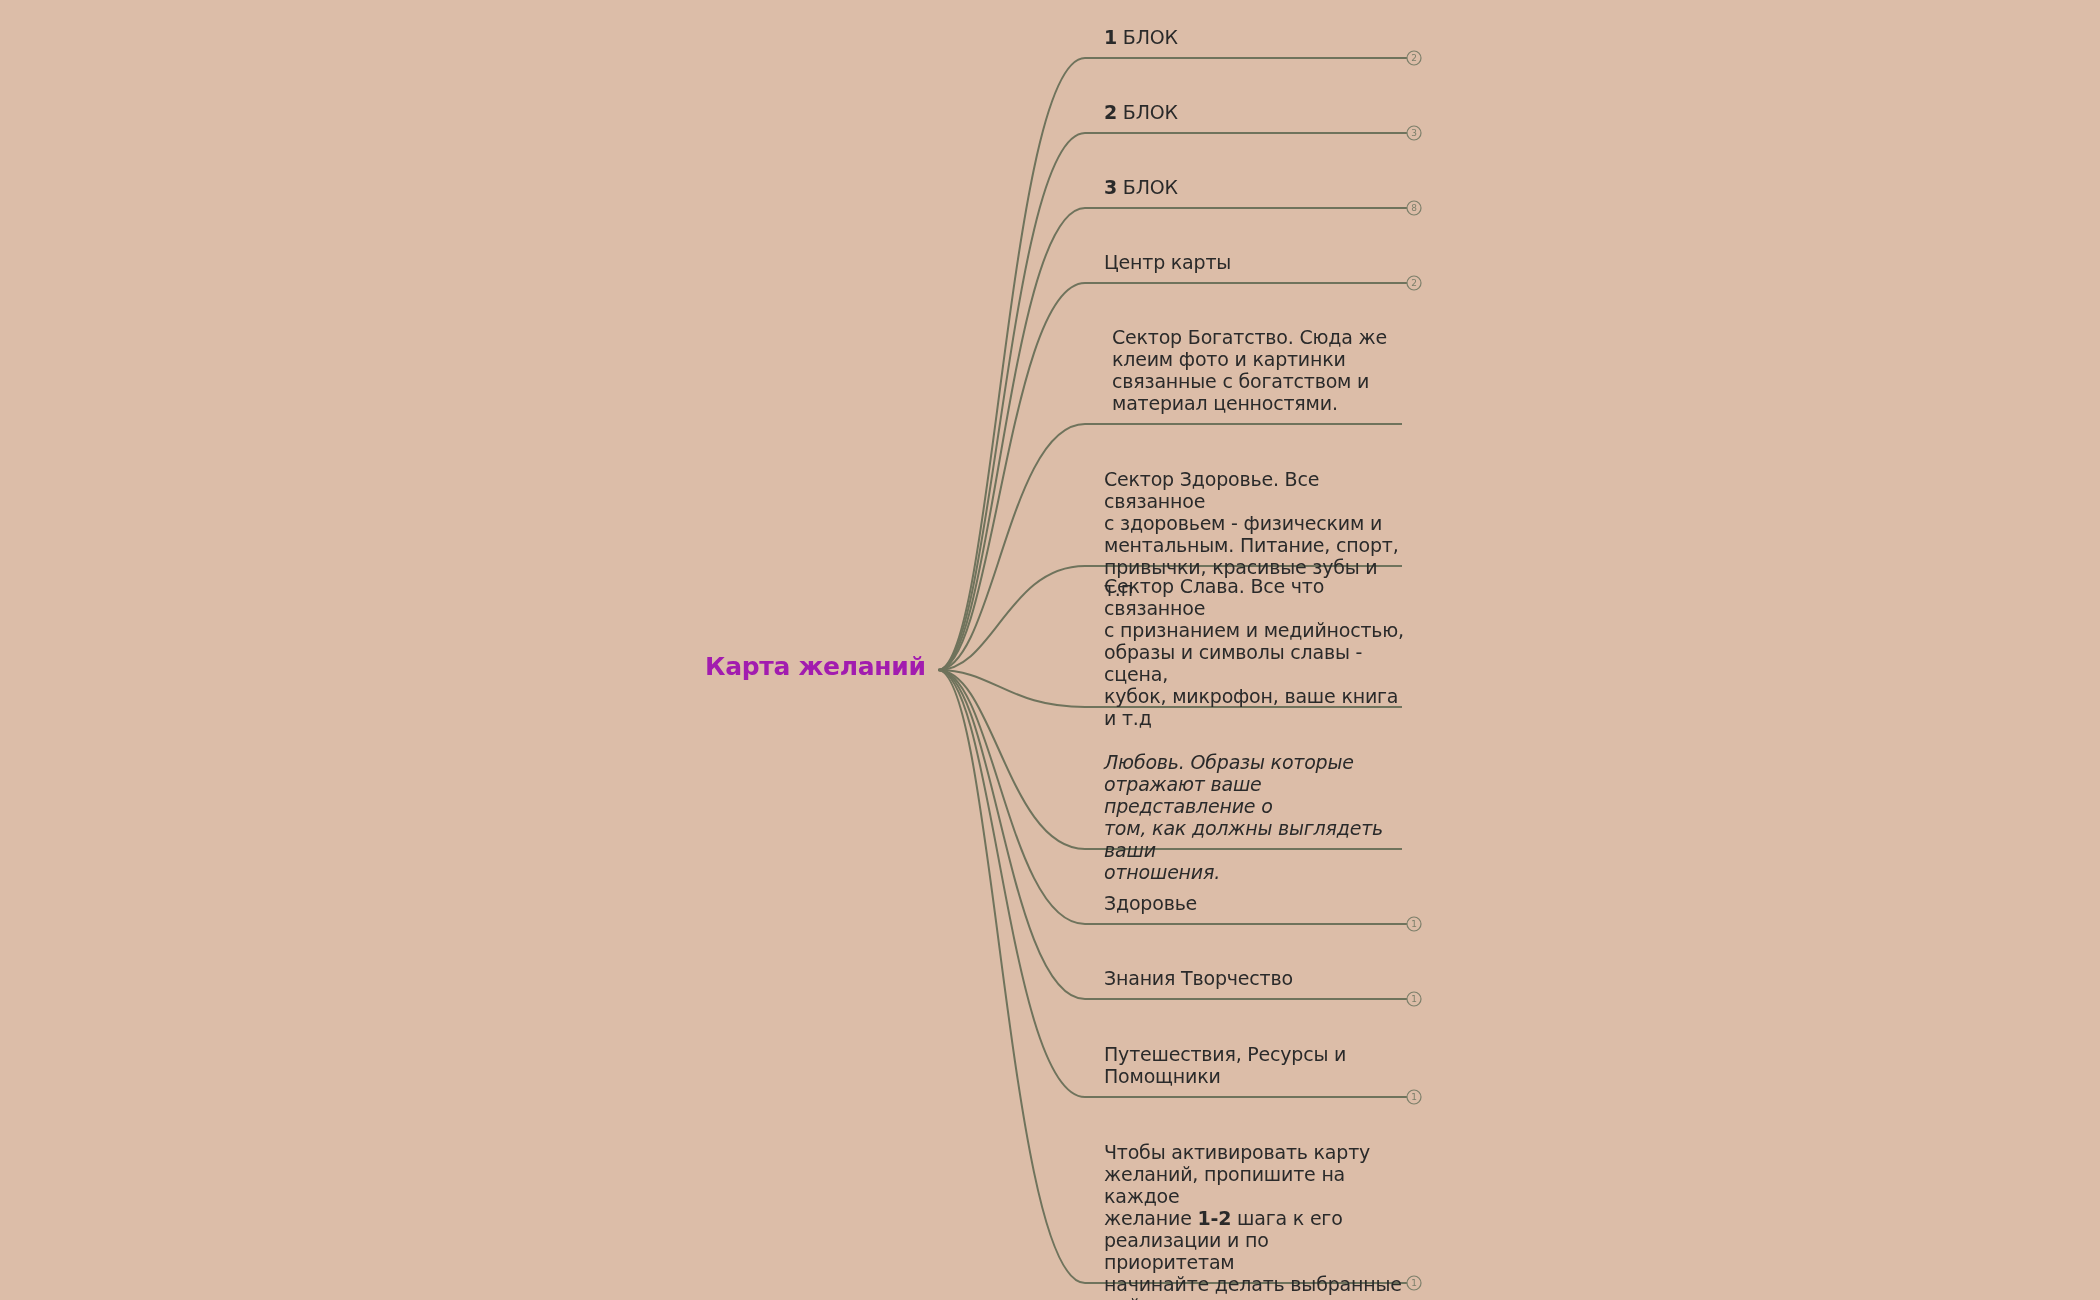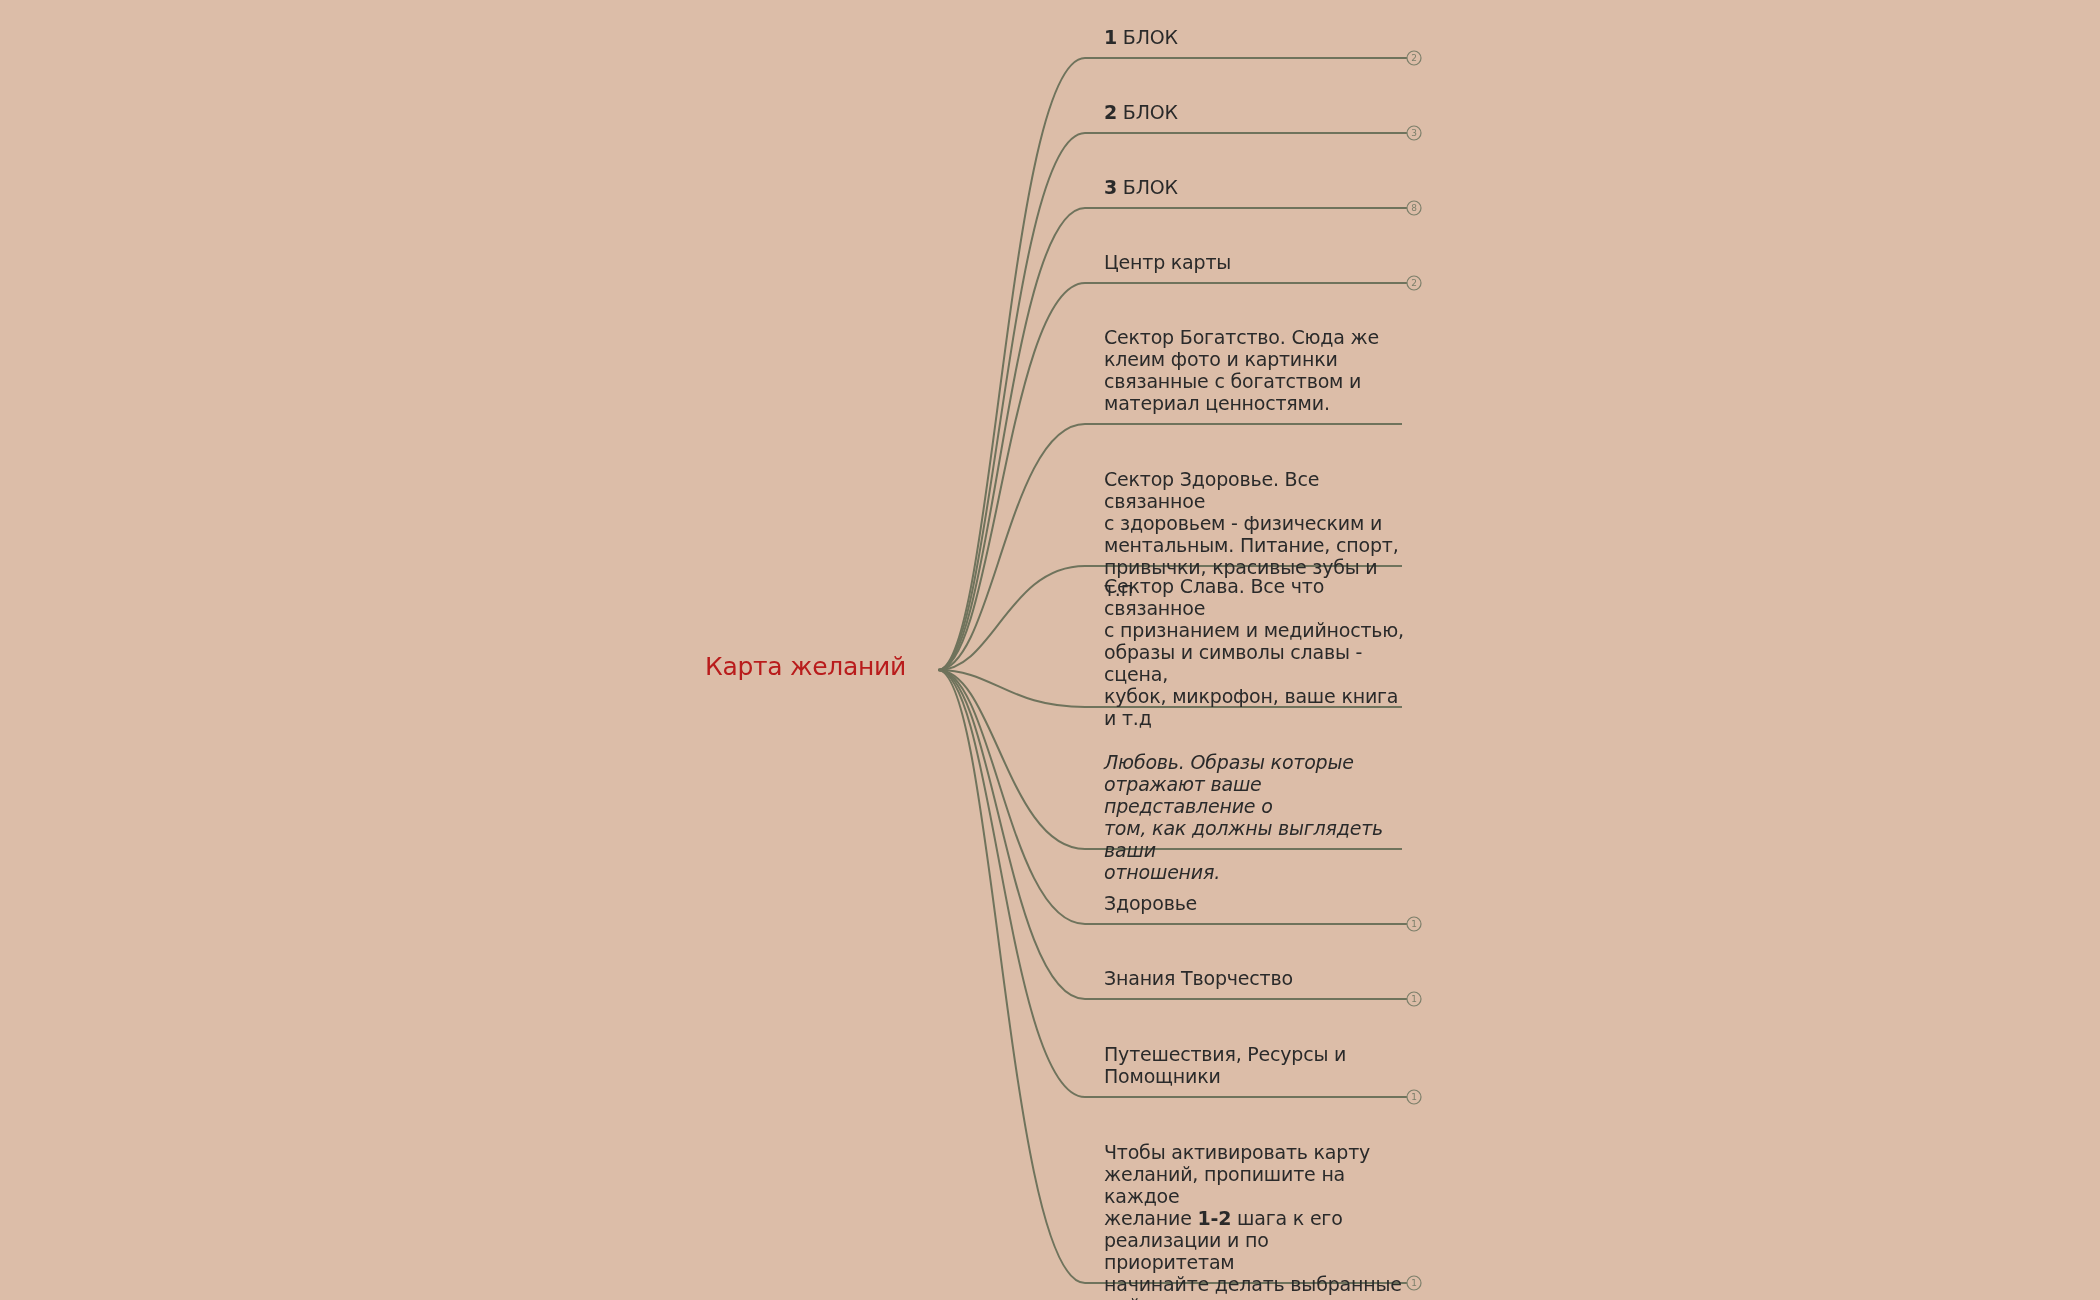--- a/index.html
+++ b/index.html
@@ -7,21 +7,21 @@
       width: 2100px; height: 1300px; overflow: hidden;
       background: #dcbda8;
       font-family: "DejaVu Sans", sans-serif;
       position: relative;
     }
     #map { position: absolute; left: 0; top: 0; width: 2100px; height: 1300px; }
     svg { position: absolute; left: 0; top: 0; }
     .root {
       position: absolute; left: 705px; top: 652px;
       font-family: "DejaVu Sans", sans-serif;
-      font-weight: normal; font-size: 25px; color: #b91c1c;
+      font-weight: bold; font-size: 25px; color: #a21caf;
       letter-spacing: -0.3px; white-space: nowrap;
     }
     .node {
       position: absolute; left: 1104px; width: 300px;
       font-size: 19px; line-height: 22px; color: #2a2a2a;
       letter-spacing: -0.2px;
     }
     .node b { font-weight: bold; }
     .badge-text {
       font-family: "DejaVu Sans", sans-serif; font-size: 9px; fill: #7c7f6a;
@@ -86,21 +86,21 @@
       </div>
       <div class="node" style="top: 101px;">
         <div><b>2</b> БЛОК</div>
       </div>
       <div class="node" style="top: 176px;">
         <div><b>3</b> БЛОК</div>
       </div>
       <div class="node" style="top: 251px;">
         <div>Центр карты</div>
       </div>
-      <div class="node" style="top: 326px;">
+      <div class="node" style="top: 326px; margin-left: 8px;">
         <div>Сектор Богатство. Сюда же</div>
         <div>клеим фото и картинки</div>
         <div>связанные с богатством и</div>
         <div>материал ценностями.</div>
       </div>
       <div class="node" style="top: 468px;">
         <div>Сектор Здоровье. Все связанное</div>
         <div>с здоровьем - физическим и</div>
         <div>ментальным. Питание, спорт,</div>
         <div>привычки, красивые зубы и т.п</div>

